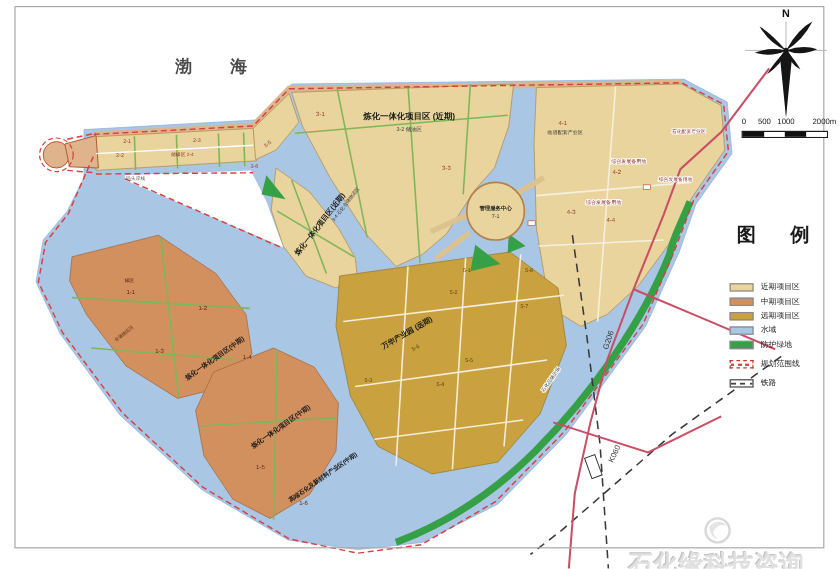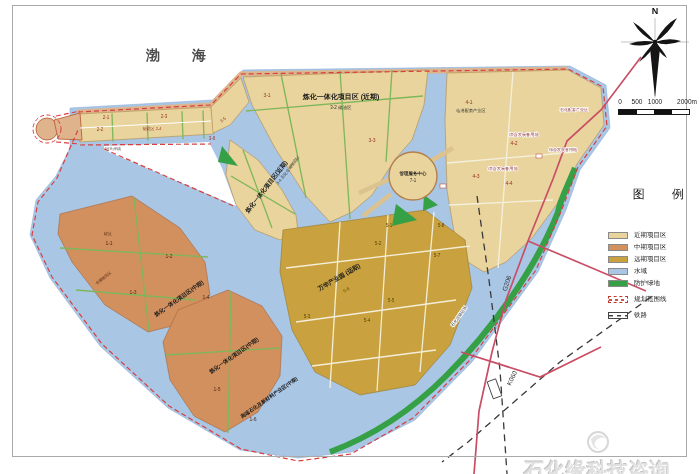--- a/index.html
+++ b/index.html
@@ -12,21 +12,21 @@
   .compass{position:absolute;left:613px;top:4px;}
   
   .scalebar{position:absolute;left:618px;top:98px;width:74px;height:22px;}
   .scalebar .ticks{position:relative;height:9px;}
   .scalebar .tick{position:absolute;top:0;font-size:6.5px;color:#222;transform:translateX(-50%);white-space:nowrap;}
   .scalebar .bar{position:relative;margin-top:2px;width:70px;height:4px;border:1px solid #1a1a1a;
                  display:flex;background:#fff;}
   .scalebar .seg{height:100%;flex:1;}
   
   .legend{position:absolute;left:608px;top:186px;width:88px;}
-  .legend .ltitle{font-size:12px;font-weight:normal;letter-spacing:12px;color:#1a1a1a;margin-left:6px;text-align:right;}
+  .legend .ltitle{font-size:16px;font-weight:bold;letter-spacing:12px;color:#1a1a1a;margin-left:6px;}
   .legend .rows{margin-top:28px;}
   .legend .lrow{display:flex;align-items:center;height:9px;margin-bottom:3px;}
   .legend .lrow.gap{margin-top:7px;}
   .legend .sw{width:20px;height:7px;margin-right:6px;border:0.5px solid #8a8a8a;box-sizing:border-box;flex:none;}
   .legend .sw.boundary{background:
       repeating-linear-gradient(90deg,#d05050 0 3px,#ffffff 3px 6px) center/100% 2px no-repeat #fff;
       border:1px dashed #c0392b;}
   .legend .sw.railway{background:
       repeating-linear-gradient(90deg,#444 0 4px,#ffffff 4px 8px) center/100% 1.5px no-repeat #fff;
       border:1px solid #444;}

